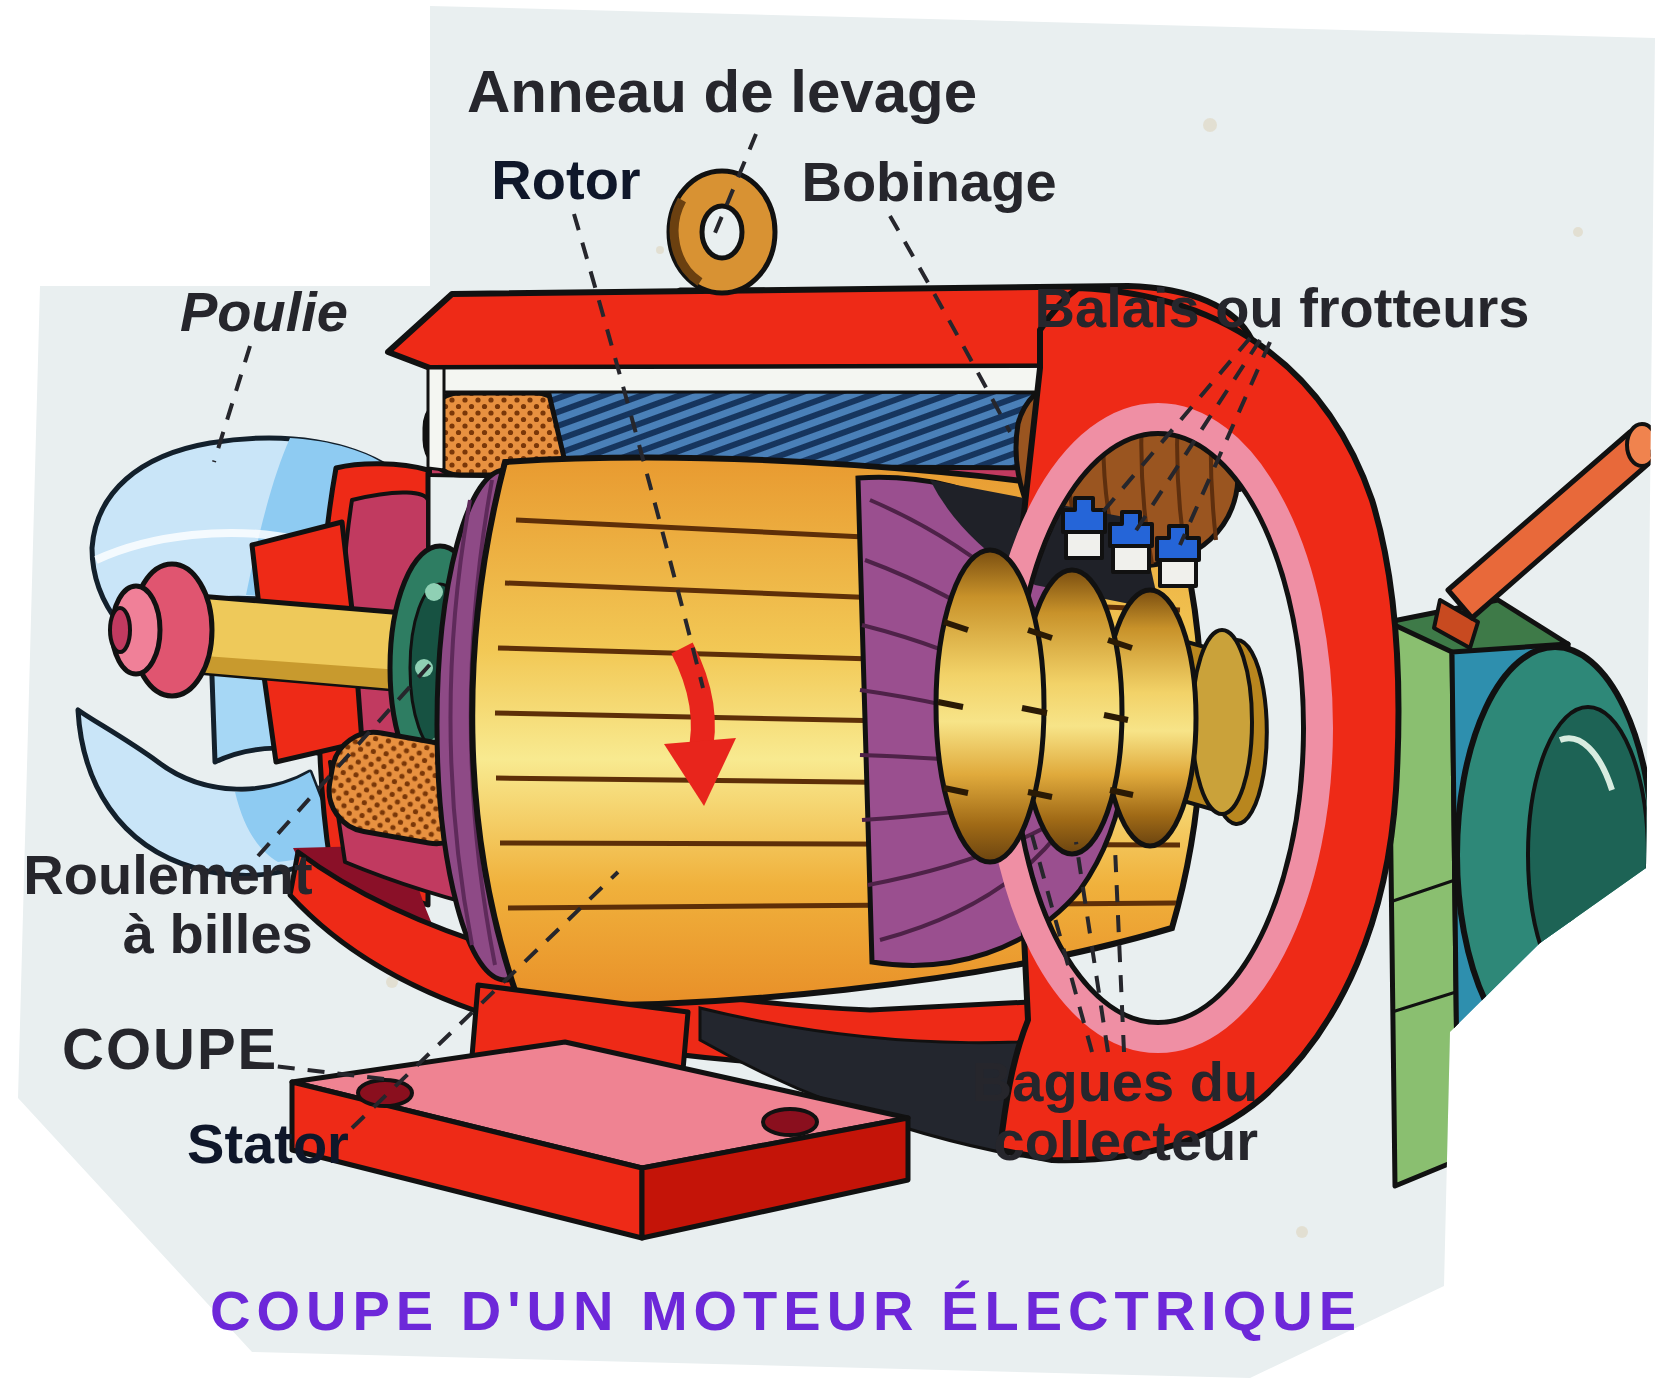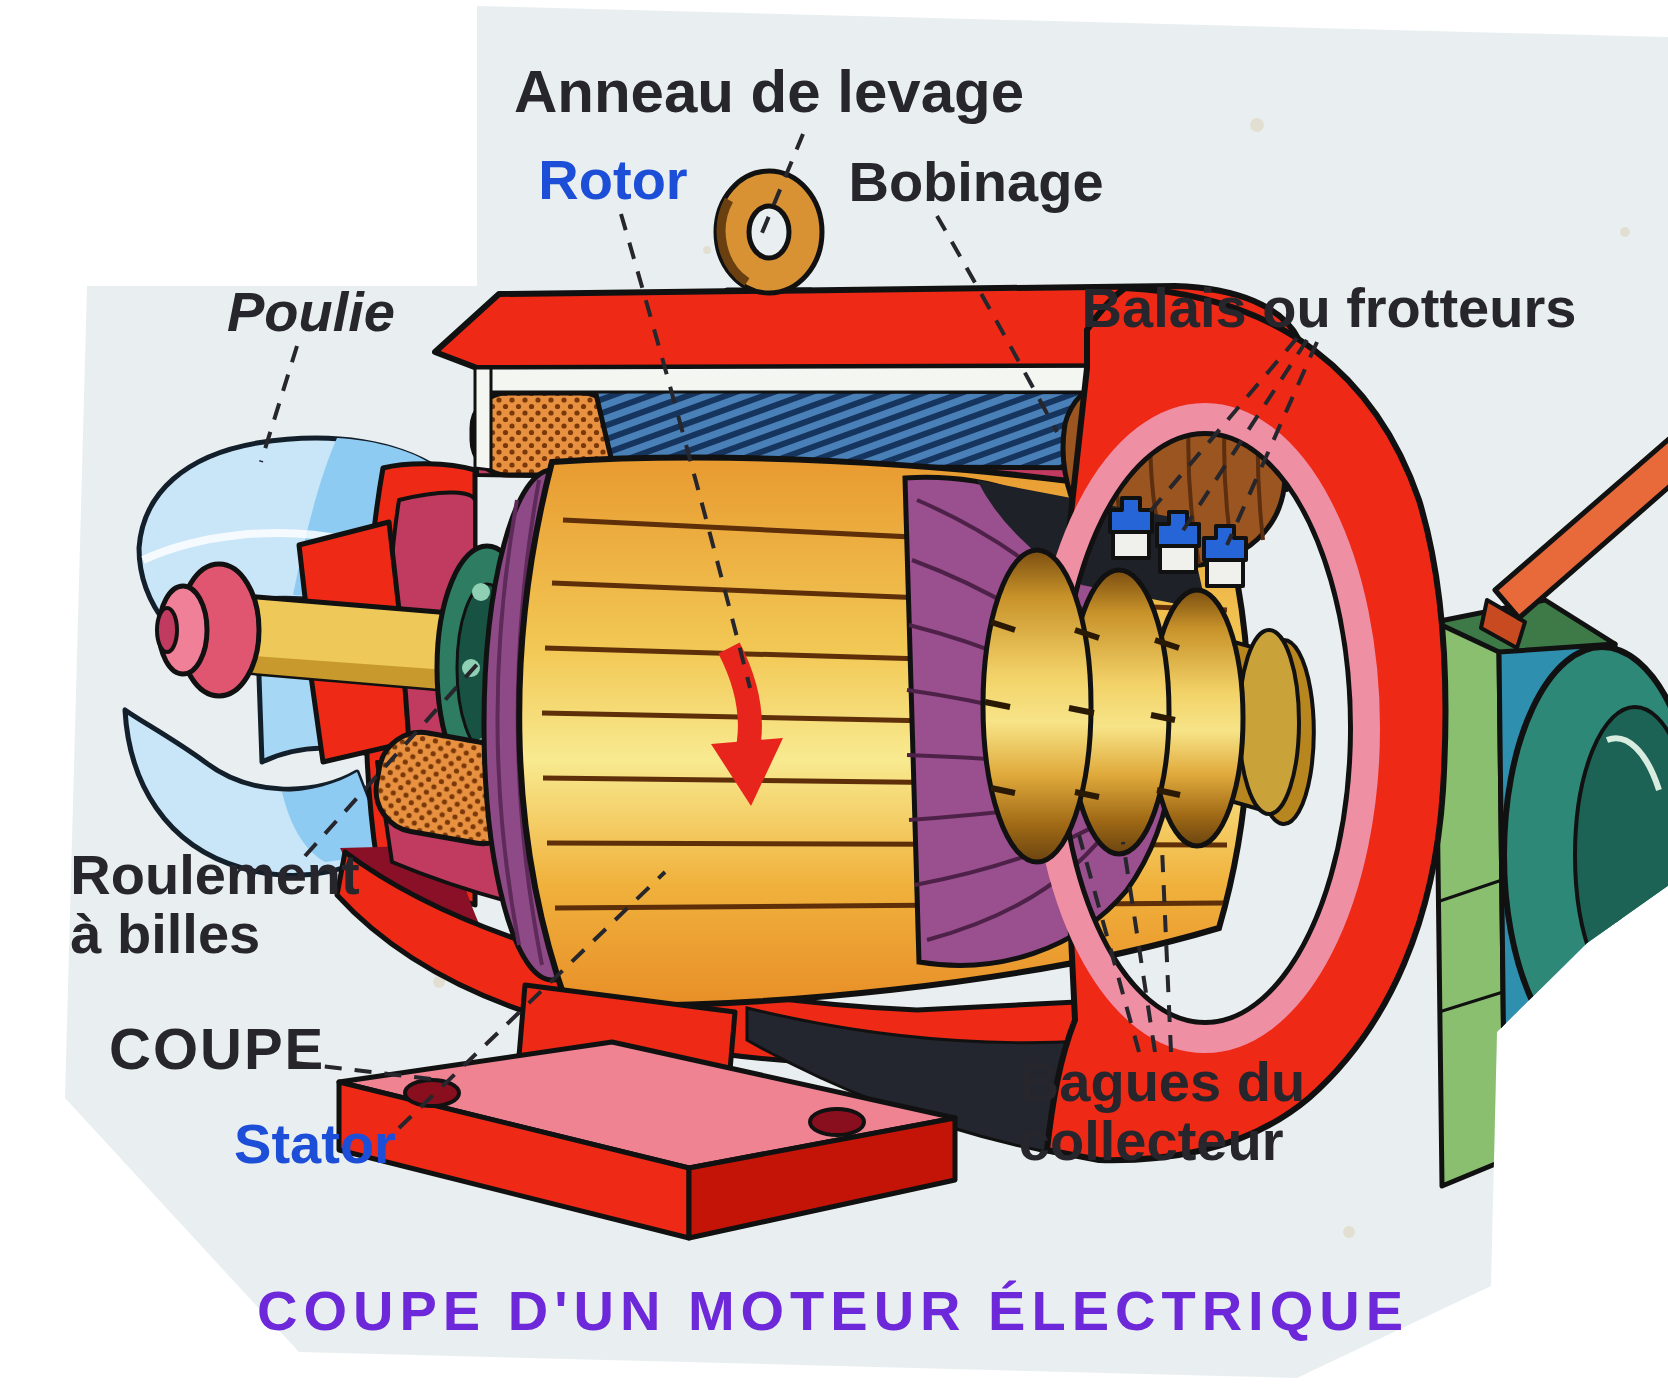--- a/index.html
+++ b/index.html
@@ -1,23 +1,23 @@
 <!DOCTYPE html>
 <html><head>
 <meta charset="utf-8">
 <style>
   html,body{margin:0;padding:0;background:#ffffff;}
   body{width:1668px;height:1385px;position:relative;overflow:hidden;
        font-family:"Liberation Sans", sans-serif;}
-  .poster{position:absolute;inset:0;margin-left:47px;}
+  .poster{position:absolute;inset:0;}
   svg.scene{position:absolute;left:0;top:0;}
   .label{position:absolute;font-weight:700;color:#26262c;font-size:56px;
          white-space:nowrap;transform:translateX(-50%);letter-spacing:0px;line-height:1.06;}
-  .label.pink{color:#1d4ed8;}
-  .label.center2{text-align:left;}
+  .label.pink{color:#0f172a;}
+  .label.center2{text-align:right;}
   .label.center2 span{display:block;}
   .label.leftalign{transform:none;}
   .socle{letter-spacing:2px;font-size:58px;}
   .title{position:absolute;transform:translateX(-50%);font-weight:700;color:#6d28d9;
          font-size:56px;letter-spacing:6px;white-space:nowrap;}
 </style>
 </head>
 <body>
 
 <div class="poster">

